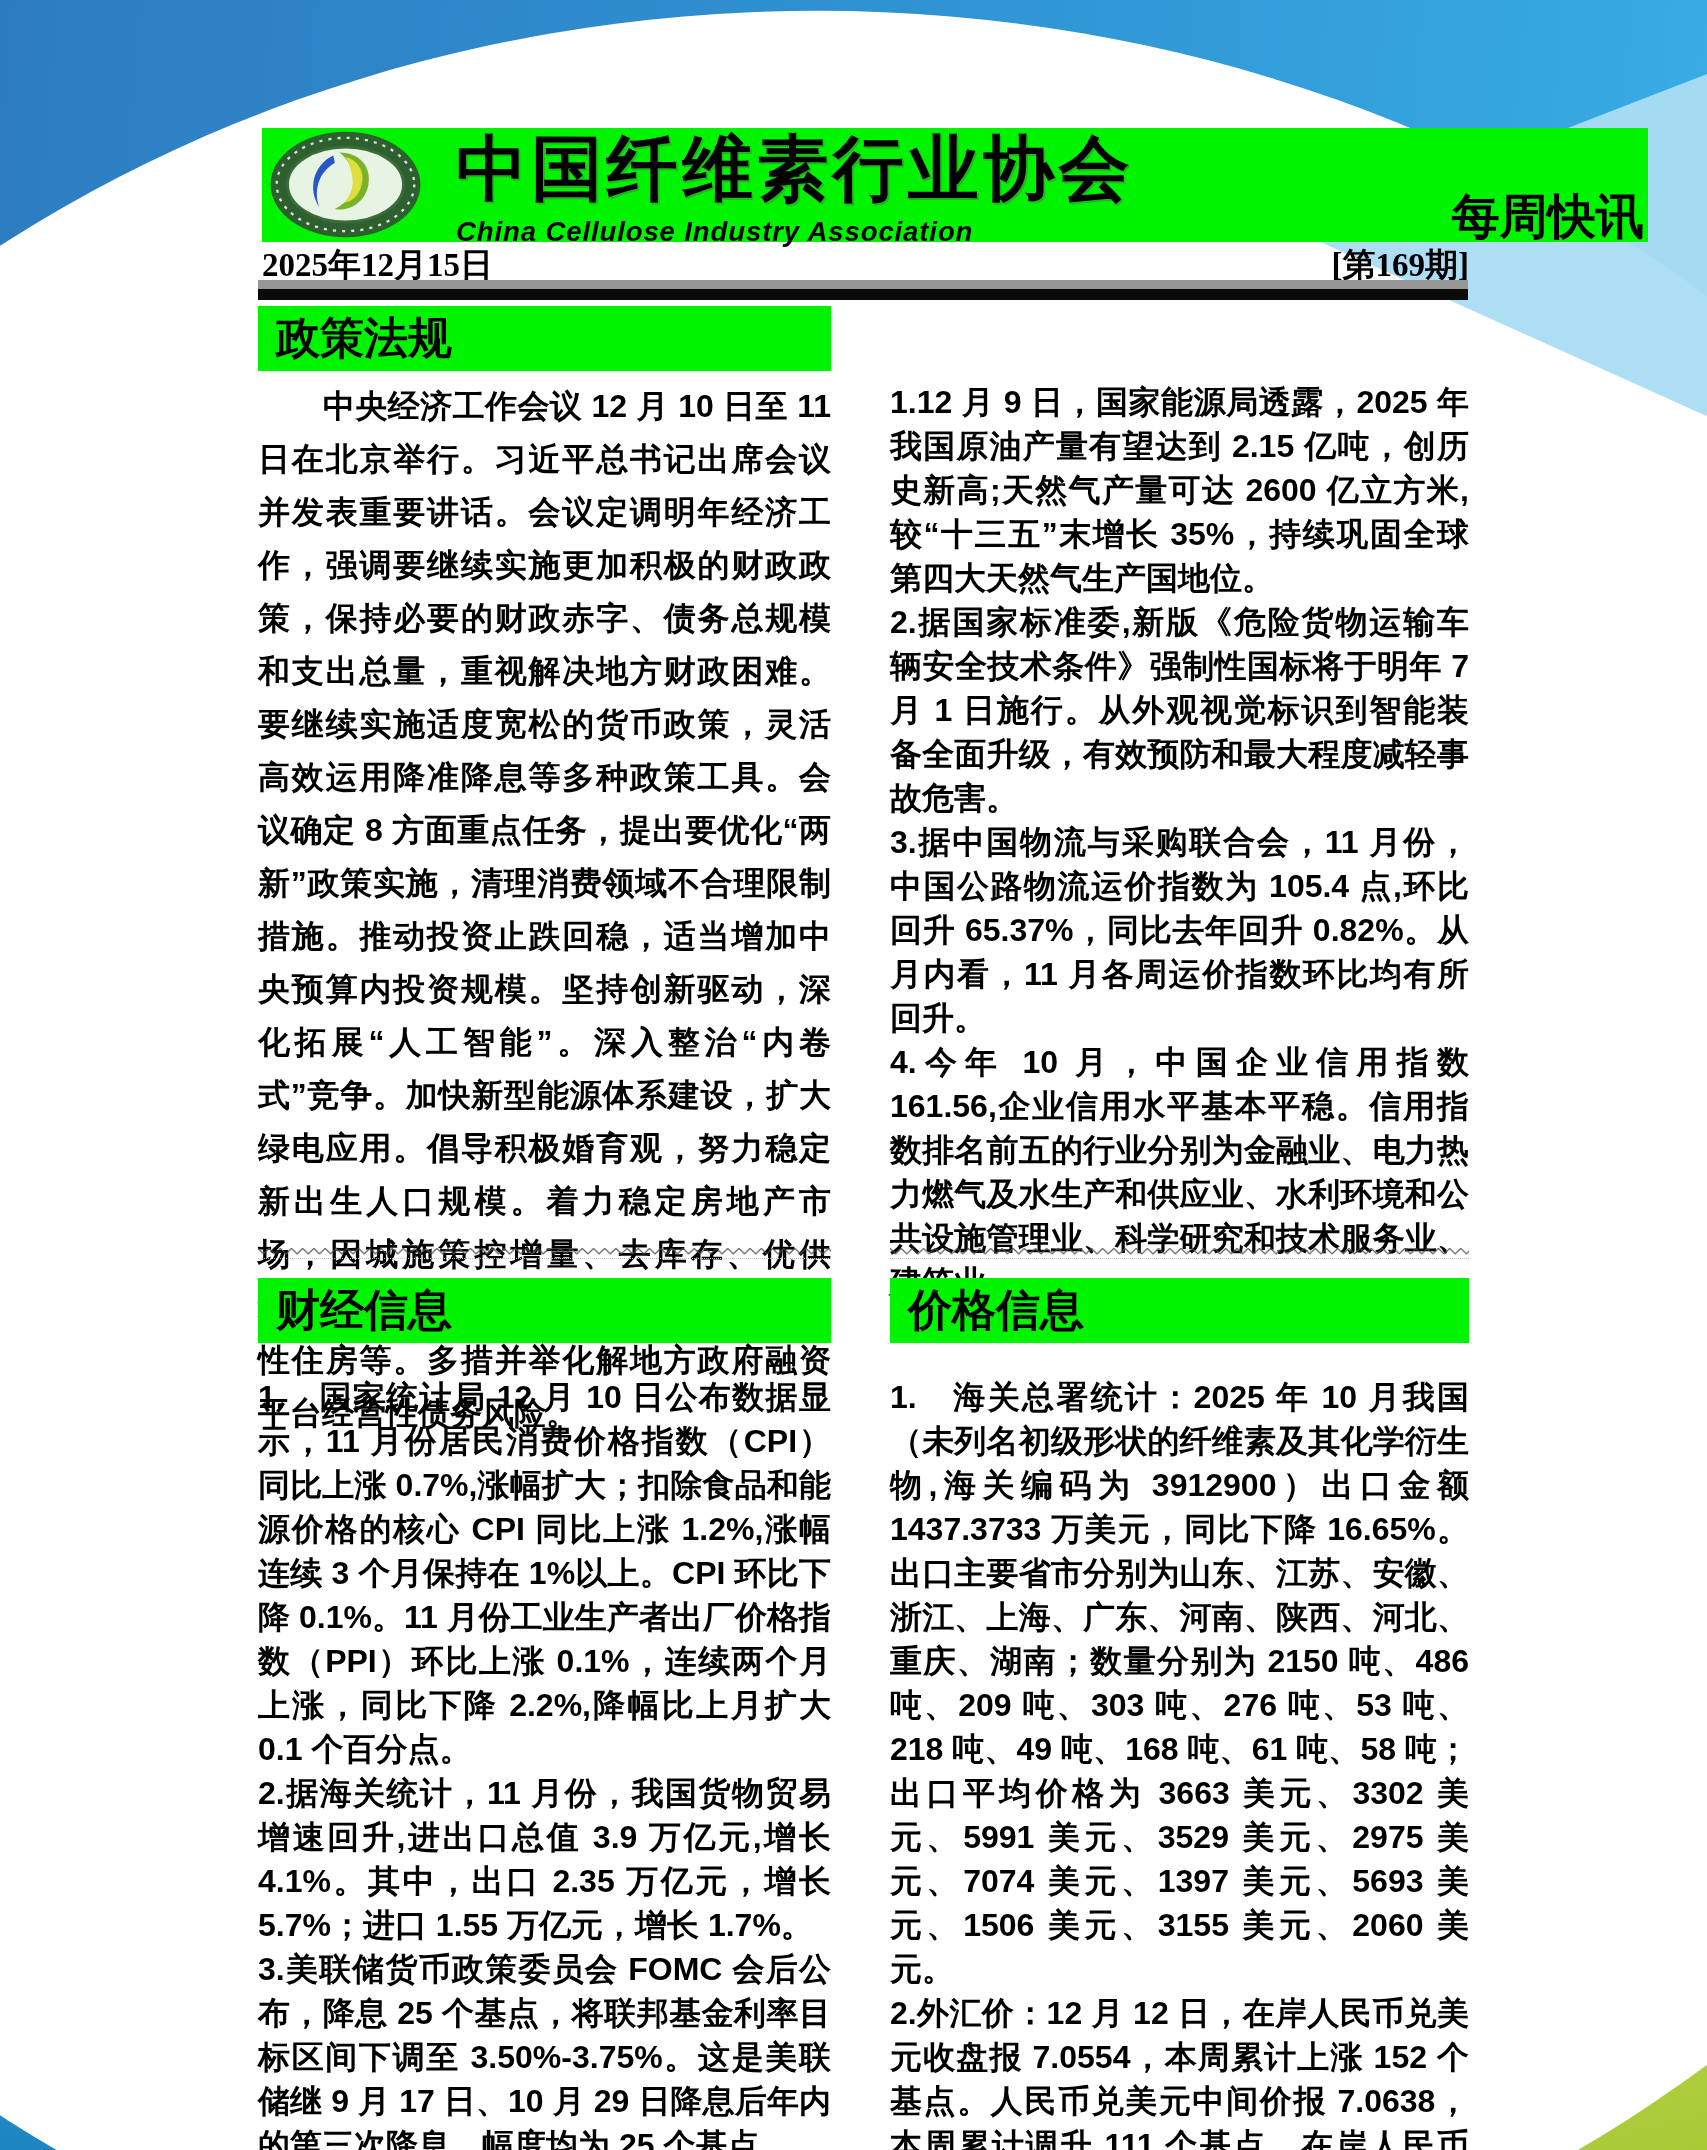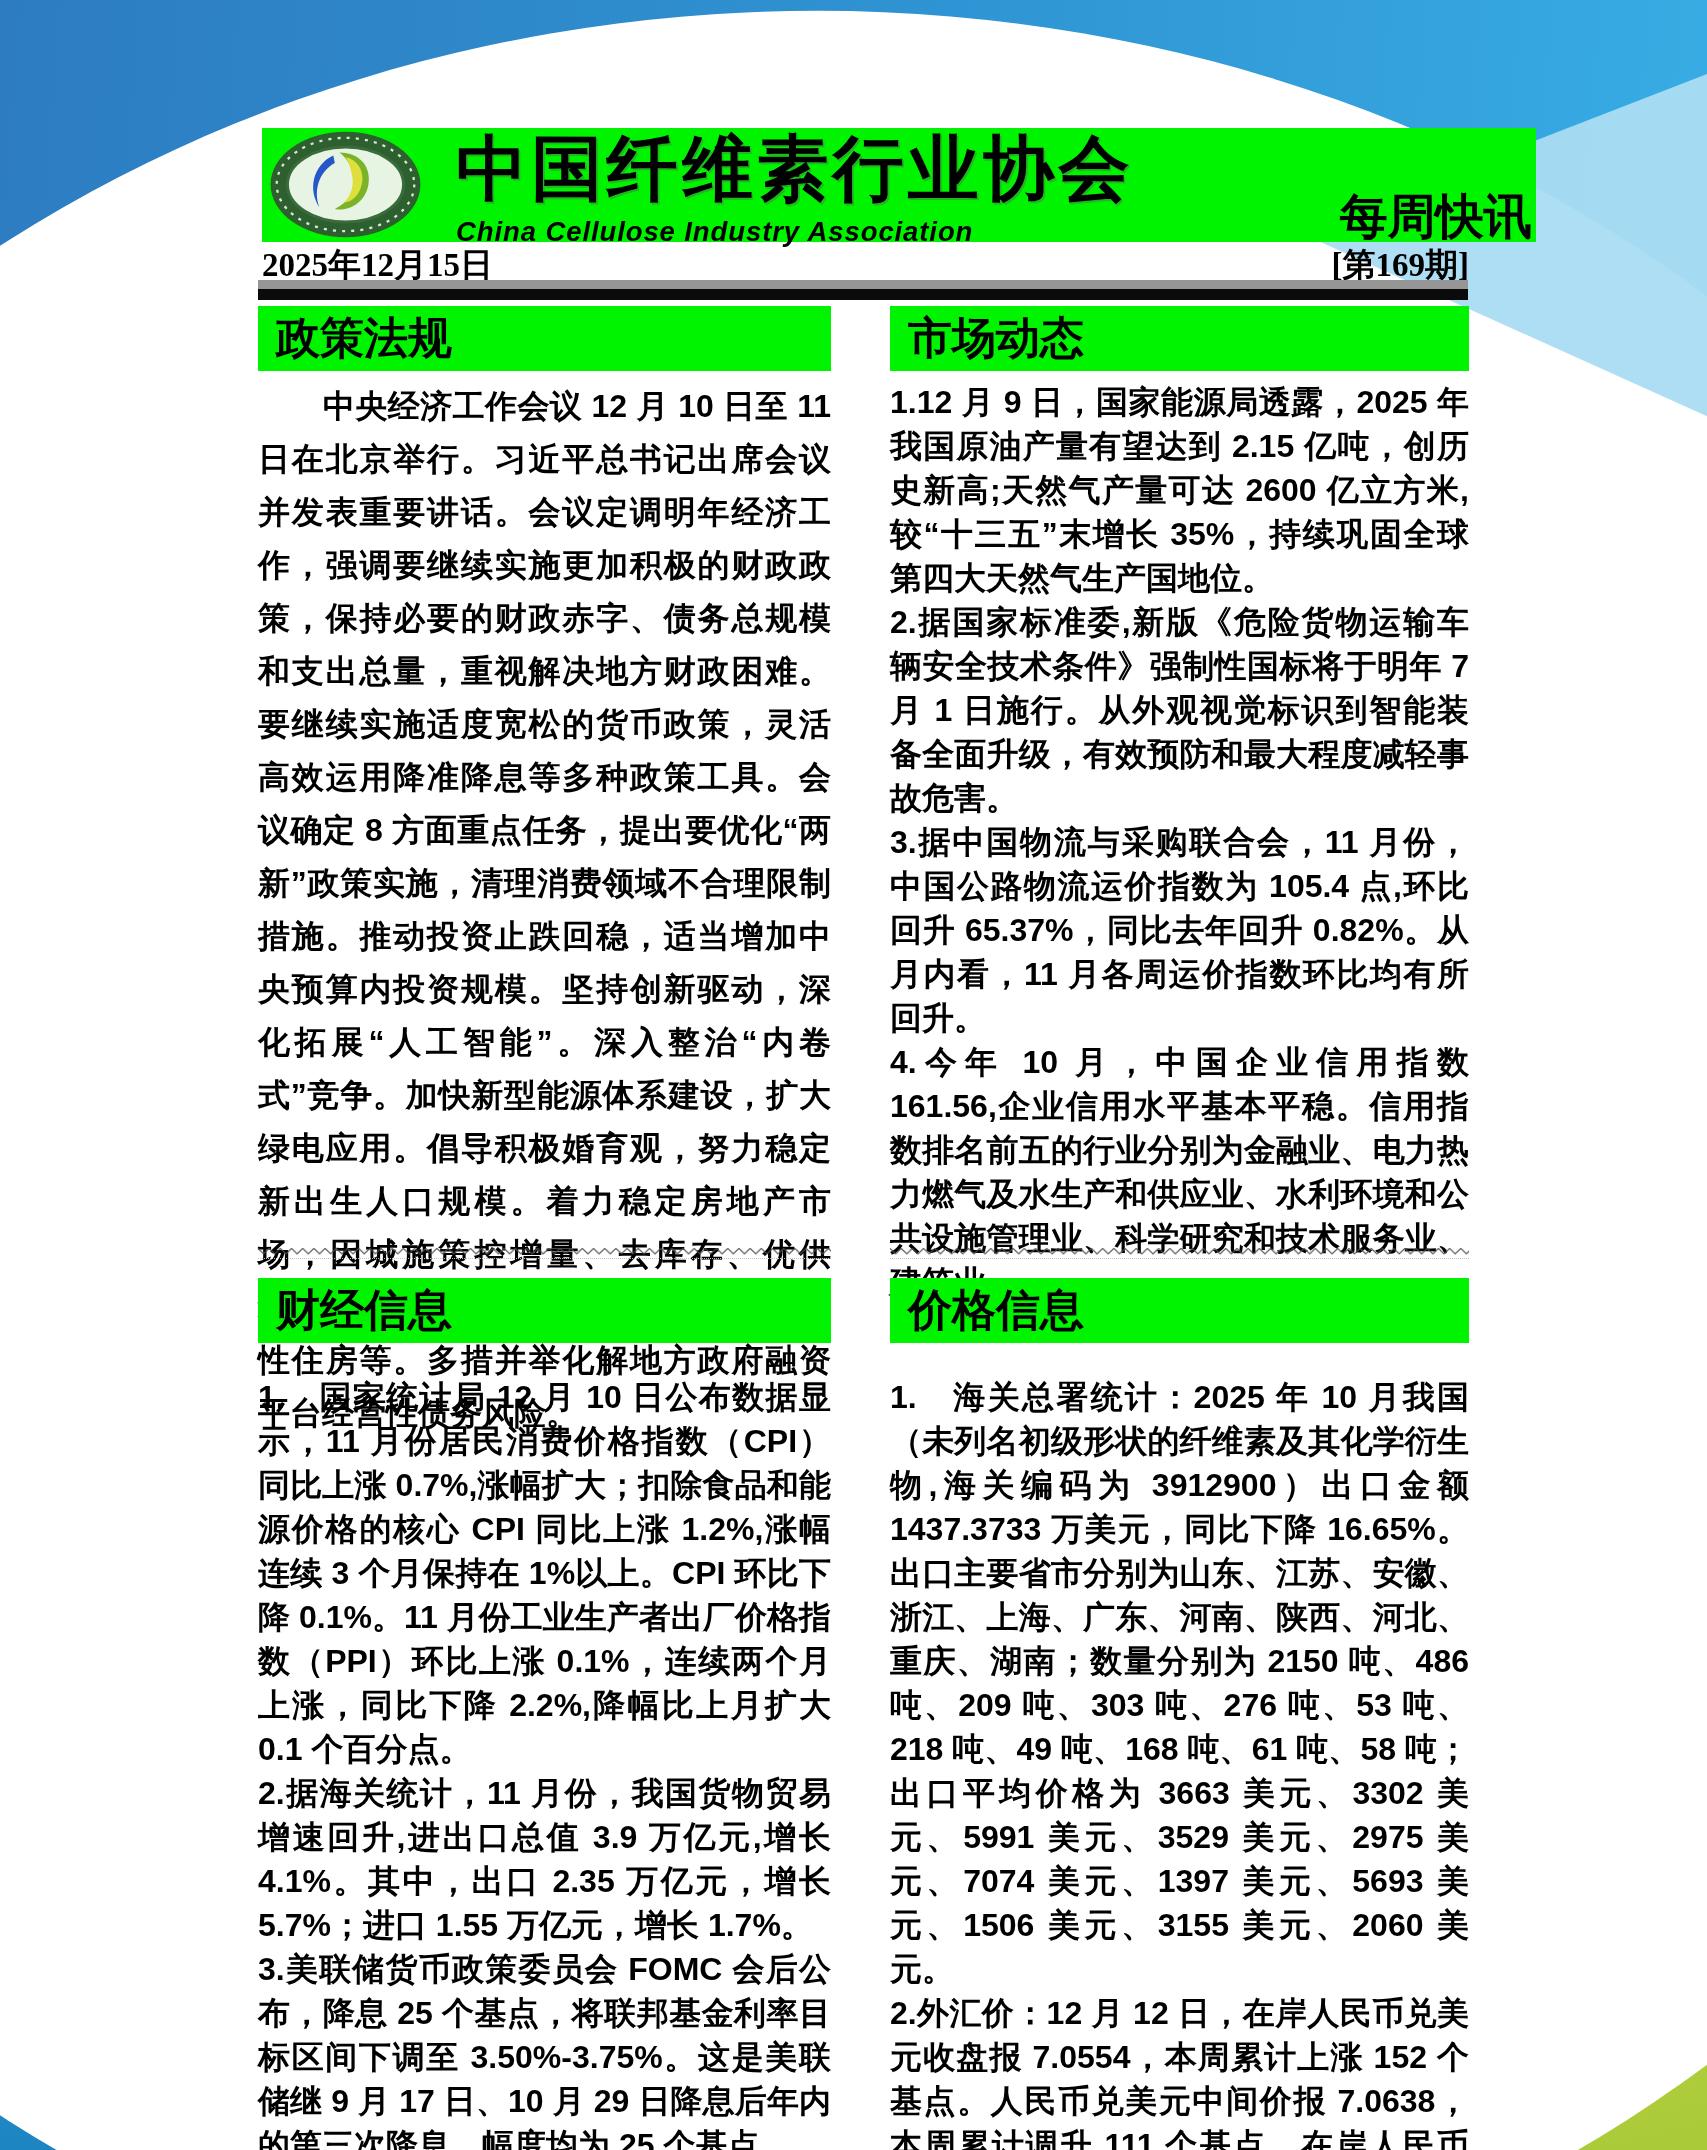--- a/index.html
+++ b/index.html
@@ -5,21 +5,21 @@
   html,body{margin:0;padding:0;background:#fff;}
   :root{
     --green:#00f400;
     --ink:#000;
   }
   .page{position:relative;width:1707px;height:2414px;overflow:hidden;background:#fff;
         font-family:"Liberation Sans","DejaVu Sans",sans-serif;color:var(--ink);}
   .bg{position:absolute;left:0;top:0;width:100%;height:100%;display:block;}
 
   
-  .banner{position:absolute;left:262px;top:128px;width:1274px;height:114px;background:var(--green);}
+  .banner{position:absolute;left:262px;top:128px;width:1386px;height:114px;background:var(--green);}
   .logo{position:absolute;left:6.9px;top:3.4px;width:153px;height:107px;}
   .brand{position:absolute;left:194px;top:4.3px;white-space:nowrap;}
   .org-cn{font-size:71px;font-weight:bold;line-height:1.04;letter-spacing:4.3px;
           text-shadow:1.7px 1.7px 0 rgba(70,110,70,.45);}
   .org-en{font-size:27.5px;font-weight:bold;font-style:italic;letter-spacing:0.9px;margin-top:10px;}
   .bulletin{position:absolute;right:4.3px;bottom:0.9px;font-size:48px;font-weight:900;line-height:1;}
 
   .dateline{position:absolute;left:262px;top:243px;width:1207px;display:flex;
             justify-content:space-between;align-items:flex-start;
             font-family:"Liberation Serif","DejaVu Serif",serif;font-size:33px;font-weight:bold;}
@@ -101,23 +101,20 @@
   </div>
 
   <div class="rule">
     <div class="rule-gray"></div>
     <div class="rule-black"></div>
   </div>
 
   <div class="head-box row1-head col-l">
     <span>政策法规</span>
   </div>
-  <div class="head-box row1-head col-r">
-    <span>市场动态</span>
-  </div>
 
   <div class="body row1-body col-l lh-loose">
     <p class="indent">中央经济工作会议 12 月 10 日至 11 日在北京举行。习近平总书记出席会议并发表重要讲话。会议定调明年经济工作，强调要继续实施更加积极的财政政策，保持必要的财政赤字、债务总规模和支出总量，重视解决地方财政困难。要继续实施适度宽松的货币政策，灵活高效运用降准降息等多种政策工具。会议确定 8 方面重点任务，提出要优化“两新”政策实施，清理消费领域不合理限制措施。推动投资止跌回稳，适当增加中央预算内投资规模。坚持创新驱动，深化拓展“人工智能”。深入整治“内卷式”竞争。加快新型能源体系建设，扩大绿电应用。倡导积极婚育观，努力稳定新出生人口规模。着力稳定房地产市场，因城施策控增量、去库存、优供给，鼓励收购存量商品房重点用于保障性住房等。多措并举化解地方政府融资平台经营性债务风险。</p>
   </div>
   <div class="body row1-body col-r lh-tight">
     <p>1.12 月 9 日，国家能源局透露，2025 年我国原油产量有望达到 2.15 亿吨，创历史新高;天然气产量可达 2600 亿立方米,较“十三五”末增长 35%，持续巩固全球第四大天然气生产国地位。</p>
     <p>2.据国家标准委,新版《危险货物运输车辆安全技术条件》强制性国标将于明年 7 月 1 日施行。从外观视觉标识到智能装备全面升级，有效预防和最大程度减轻事故危害。</p>
     <p>3.据中国物流与采购联合会，11 月份，中国公路物流运价指数为 105.4 点,环比回升 65.37%，同比去年回升 0.82%。从月内看，11 月各周运价指数环比均有所回升。</p>
     <p>4.今年 10 月，中国企业信用指数 161.56,企业信用水平基本平稳。信用指数排名前五的行业分别为金融业、电力热力燃气及水生产和供应业、水利环境和公共设施管理业、科学研究和技术服务业、建筑业。</p>
   </div>

